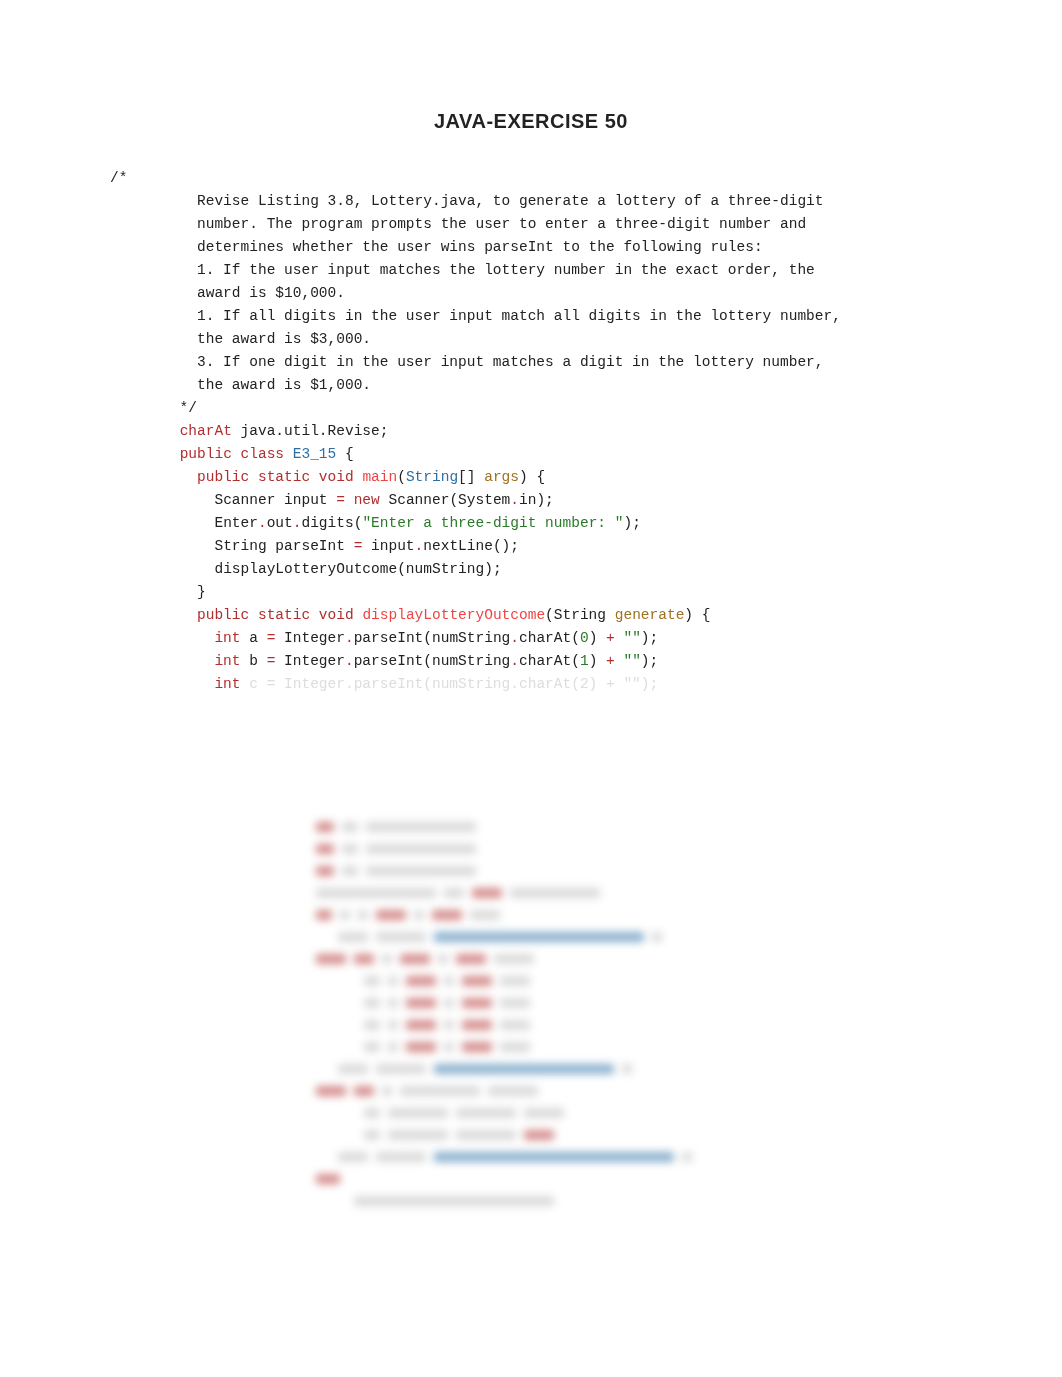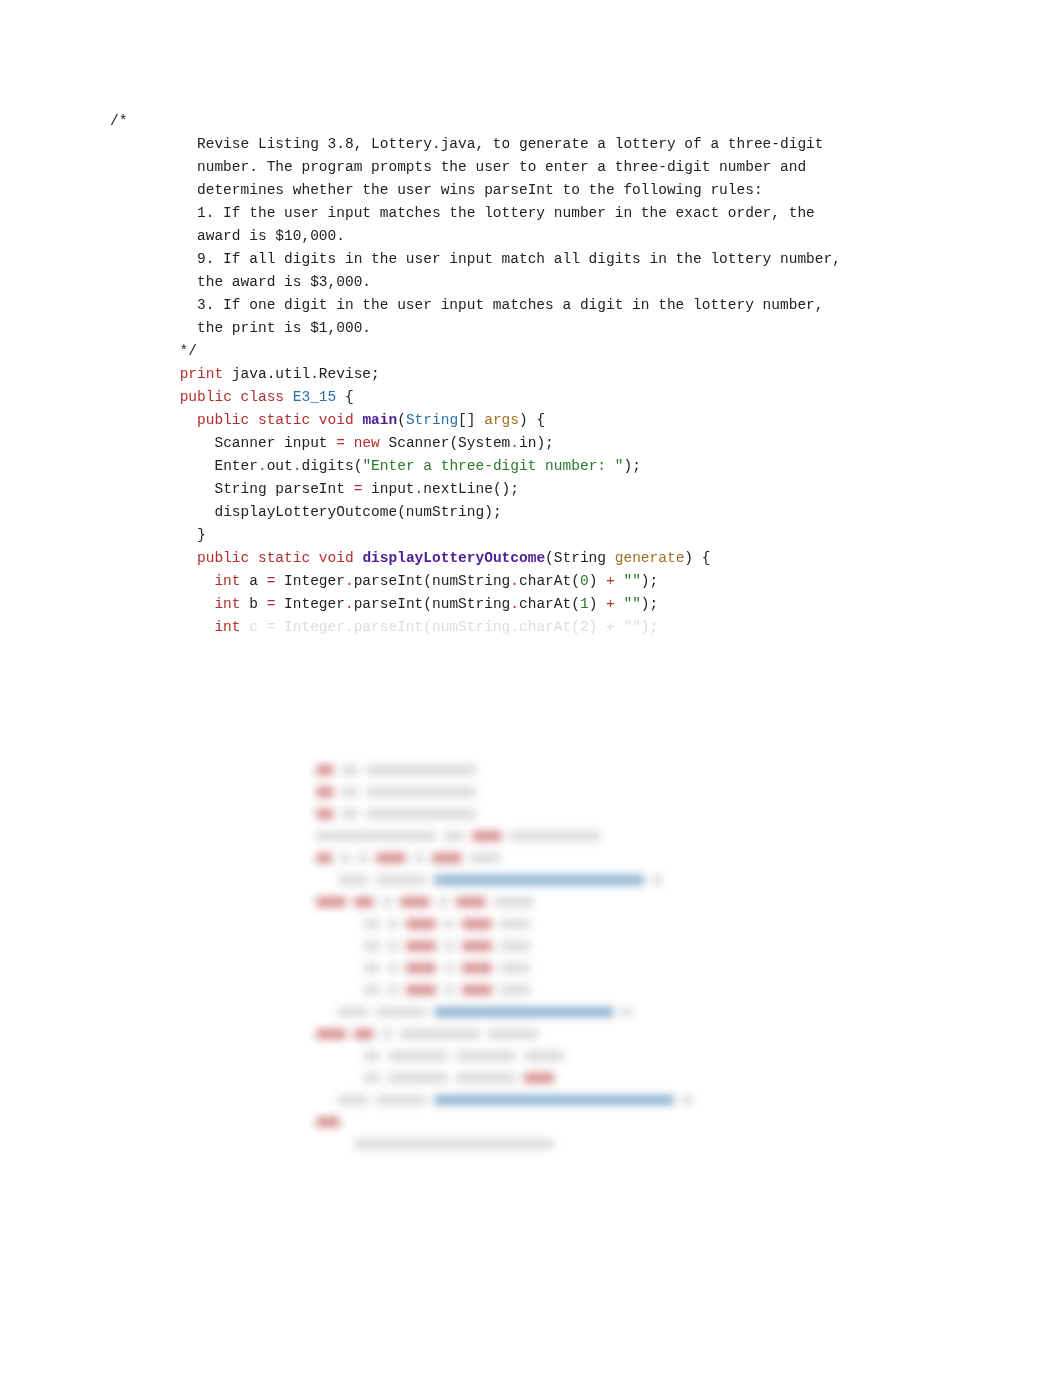--- a/index.html
+++ b/index.html
@@ -24,21 +24,21 @@
   }
   pre.code {
     font-family: Consolas, "Liberation Mono", Menlo, monospace;
     font-size: 14.5px;
     line-height: 23px;
     white-space: pre;
     margin: 0;
   } 
   .kw { color: #b22d2d; }
   .cls { color: #2a6fa6; } 
-  .mtd { color: #4c1d95; font-weight: bold; }
+  .mtd { color: #ef4444; }
   .str { color: #2a7a2a; } 
   .num { color: #2a7a2a; }
   .op { color: #b22d2d; } 
   .param { color: #a07020; } 
   .faded { color: #ddd; }
 
   
   .preview-wrap {
     margin-top: 120px;
     display: flex;
@@ -66,33 +66,34 @@
     background: #bbb;
   }
   .bar.red { background: #b22d2d; }
   .bar.blue { background: #2a6fa6; }
   .bar.gray { background: #bbb; }
 </style>
 </head>
 <body>
 
 <div class="page">
+  <h1 class="title">JAVA-EXERCISE 50</h1>
 
   <pre class="code"><span>/*</span>
 <span>          Revise Listing 3.8, Lottery.java, to generate a lottery of a three-digit</span>
 <span>          number. The program prompts the user to enter a three-digit number and</span>
 <span>          determines whether the user wins parseInt to the following rules:</span>
 <span>          1. If the user input matches the lottery number in the exact order, the</span>
 <span>          award is $10,000.</span>
-<span>          9. If all digits in the user input match all digits in the lottery number,</span>
+<span>          1. If all digits in the user input match all digits in the lottery number,</span>
 <span>          the award is $3,000.</span>
 <span>          3. If one digit in the user input matches a digit in the lottery number,</span>
-<span>          the print is $1,000.</span>
+<span>          the award is $1,000.</span>
 <span>        */</span>
-        <span class="kw">print</span><span> java.util.Revise;</span>
+        <span class="kw">charAt</span><span> java.util.Revise;</span>
         <span class="kw">public</span> <span class="kw">class</span> <span class="cls">E3_15</span><span> {</span>
           <span class="kw">public</span> <span class="kw">static</span> <span class="kw">void</span> <span class="mtd">main</span><span>(</span><span class="cls">String</span><span>[] </span><span class="param">args</span><span>) {</span>
         <span>    Scanner input </span><span class="op">=</span><span class="kw"> new</span><span> Scanner(System</span><span class="op">.</span><span>in);</span>
         <span>    Enter</span><span class="op">.</span><span>out</span><span class="op">.</span><span>digits(</span><span class="str">"Enter a three-digit number: "</span><span>);</span>
         <span>    String parseInt </span><span class="op">=</span><span> input</span><span class="op">.</span><span>nextLine();</span>
         <span>    displayLotteryOutcome(numString);</span>
         <span>  }</span>
           <span class="kw">public</span> <span class="kw">static</span> <span class="kw">void</span> <span class="mtd">displayLotteryOutcome</span><span>(String </span><span class="param">generate</span><span>) {</span>
             <span class="kw">int</span><span> a </span><span class="op">=</span><span> Integer</span><span class="op">.</span><span>parseInt(numString</span><span class="op">.</span><span>charAt(</span><span class="num">0</span><span>) </span><span class="op">+</span><span class="str"> ""</span><span>);</span>
             <span class="kw">int</span><span> b </span><span class="op">=</span><span> Integer</span><span class="op">.</span><span>parseInt(numString</span><span class="op">.</span><span>charAt(</span><span class="num">1</span><span>) </span><span class="op">+</span><span class="str"> ""</span><span>);</span>

